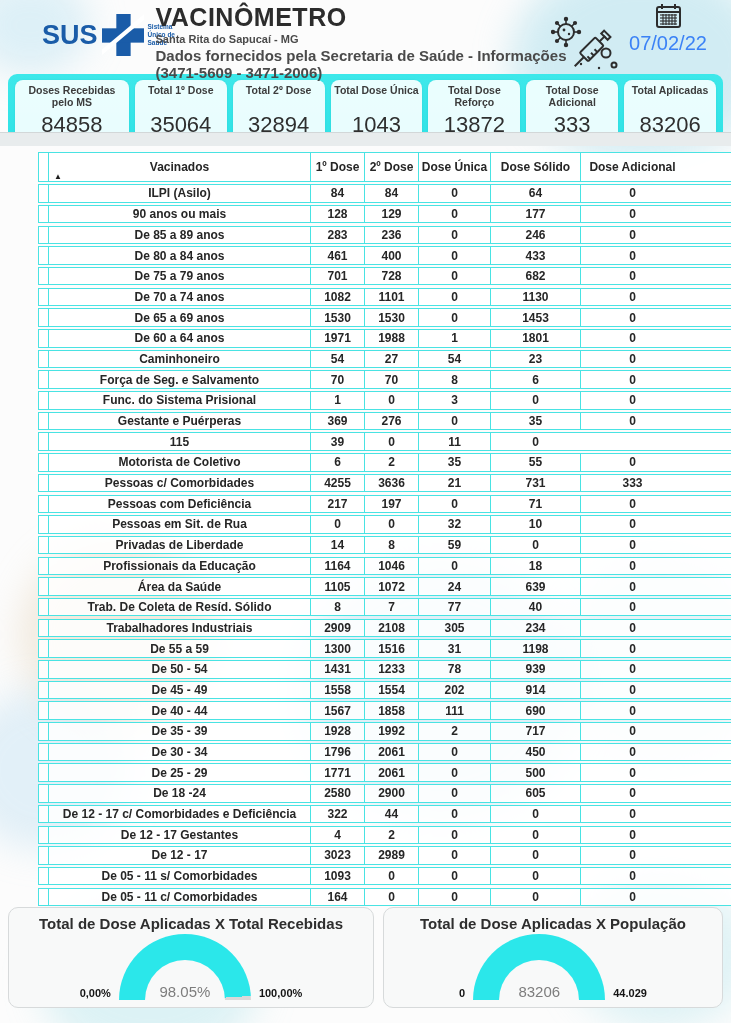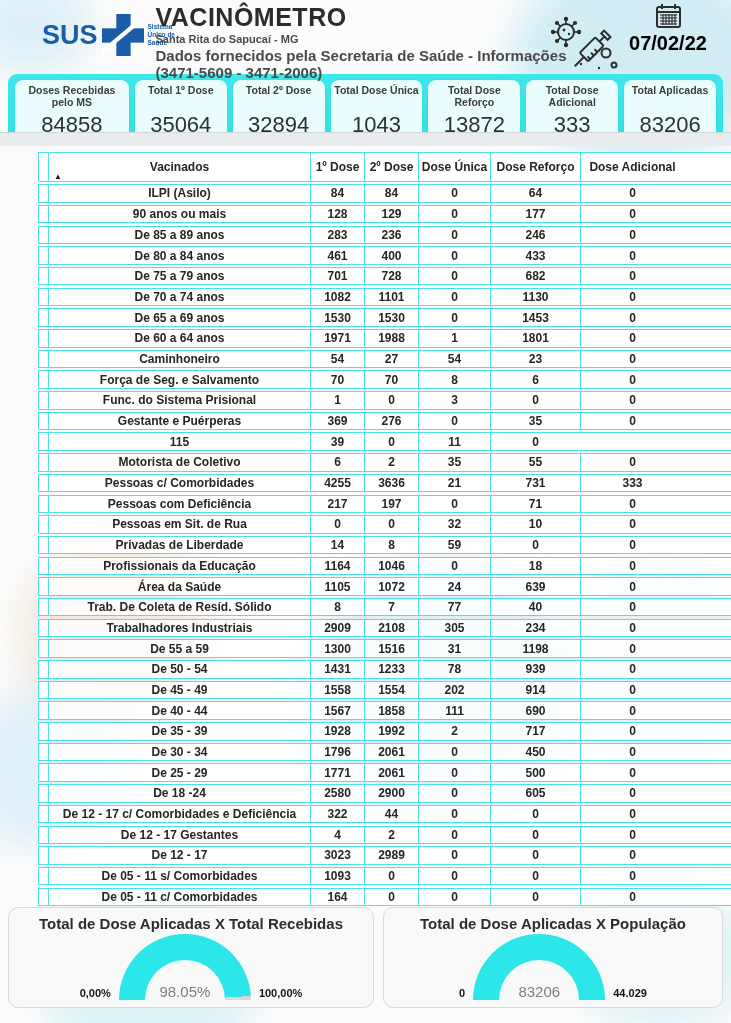--- a/index.html
+++ b/index.html
@@ -28,21 +28,21 @@
   .header { position:relative; height:72px; }
   .sus-logo { position:absolute; left:42px; top:14px; display:flex; align-items:center; }
   .sus-text { font-size:27px; font-weight:bold; color:#1A5CA8; letter-spacing:0px; margin-right:4px; }
   .sus-small { font-size:6.5px; font-weight:bold; color:#1A5CA8; line-height:1.25; margin-left:4px; width:40px; }
   .title-block { position:absolute; left:50%; transform:translateX(-50%); top:3px; width:420px; text-align:left; }
   .main-title { font-size:25px; font-weight:bold; color:#2c2c2c; letter-spacing:.5px; }
   .subtitle { font-size:11px; font-weight:bold; color:#4a4a4a; margin-top:1px; }
   .info-line { font-size:15px; font-weight:bold; color:#4a4a4a; margin-top:2px; }
   .syr-icon { position:absolute; right:102px; top:16px; }
   .cal-block { position:absolute; right:16px; top:3px; width:94px; text-align:center; }
-  .date-label { font-size:20px; font-weight:bold; color:#000000; margin-top:3px; }
+  .date-label { font-size:20px; font-weight:normal; color:#3b82f6; margin-top:3px; }
 
   
   .strip {
     margin:2px 8px 0 8px; height:72px; border-radius:9px;
     background:linear-gradient(180deg,#3de8ea 0%,#2fe2e6 100%);
     display:flex; align-items:center; gap:6px; padding:6px 7px;
   }
   .sum-card {
     flex:1; height:60px; background:rgba(248,255,255,.93);
     border-radius:8px; display:flex; flex-direction:column;
@@ -225,21 +225,21 @@
   <div class="vax-table">
     <div class="t-row t-head">
       <div class="t-cell"></div>
       <div class="t-cell">
         <span>Vacinados</span>
         <span class="sort-tri">▲</span>
       </div>
       <div class="t-cell">1º Dose</div>
       <div class="t-cell">2º Dose</div>
       <div class="t-cell">Dose Única</div>
-      <div class="t-cell">Dose Reforço</div>
+      <div class="t-cell">Dose Sólido</div>
       <div class="t-cell">Dose Adicional</div>
     </div>
     <div>
         <div class="t-row t-data">
           <div class="t-cell"></div>
           <div class="t-cell lab">ILPI (Asilo)</div>
           <div class="t-cell">84</div>
           <div class="t-cell">84</div>
           <div class="t-cell">0</div>
           <div class="t-cell">64</div>

